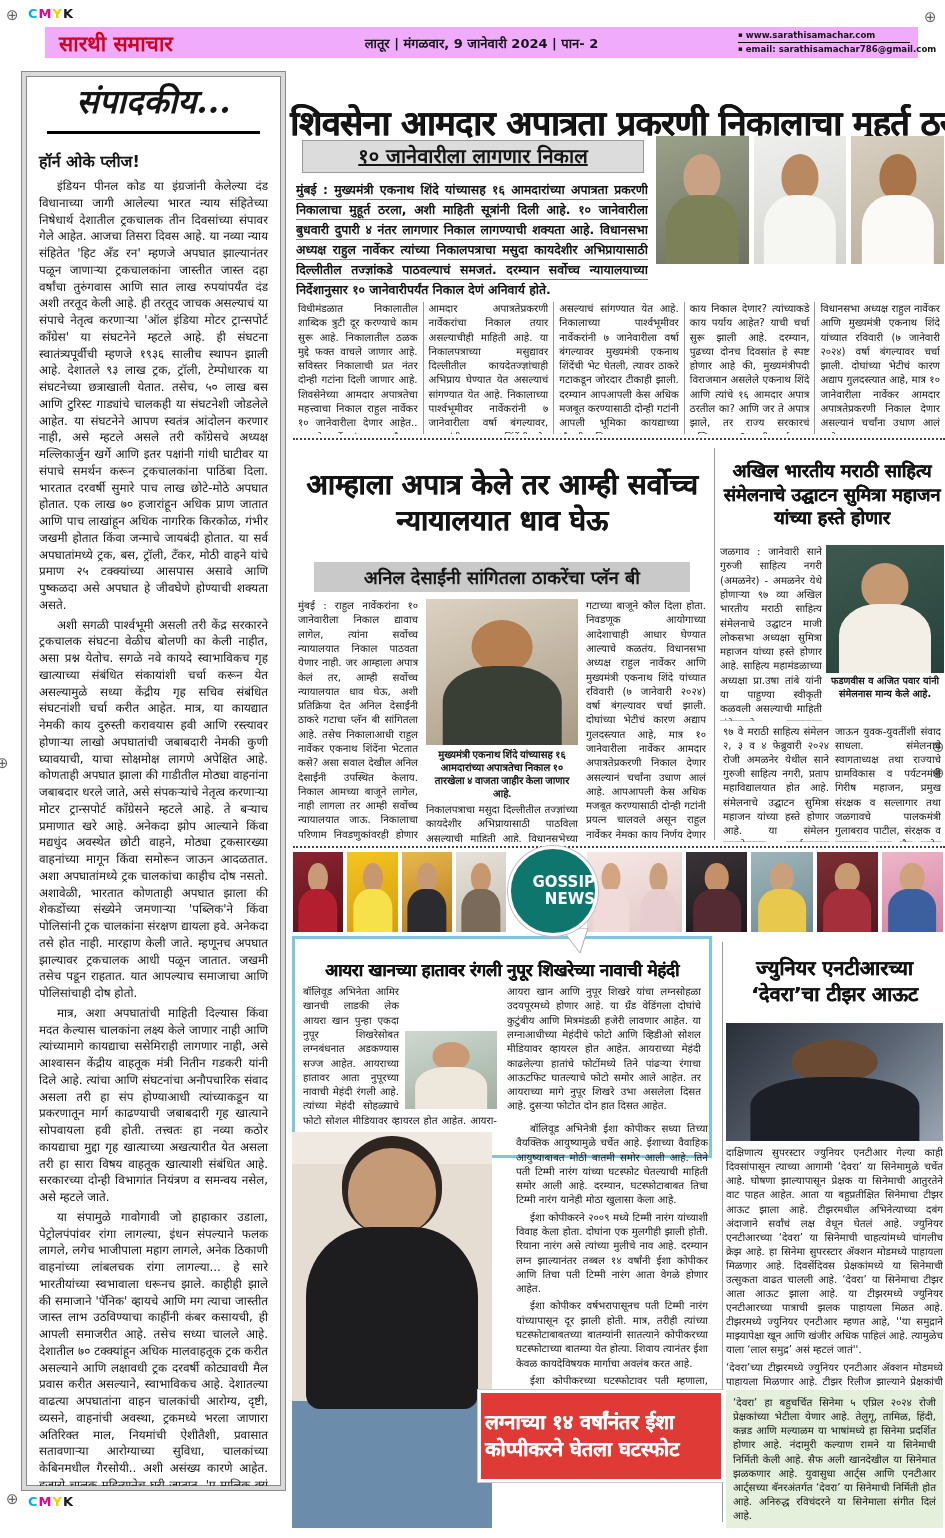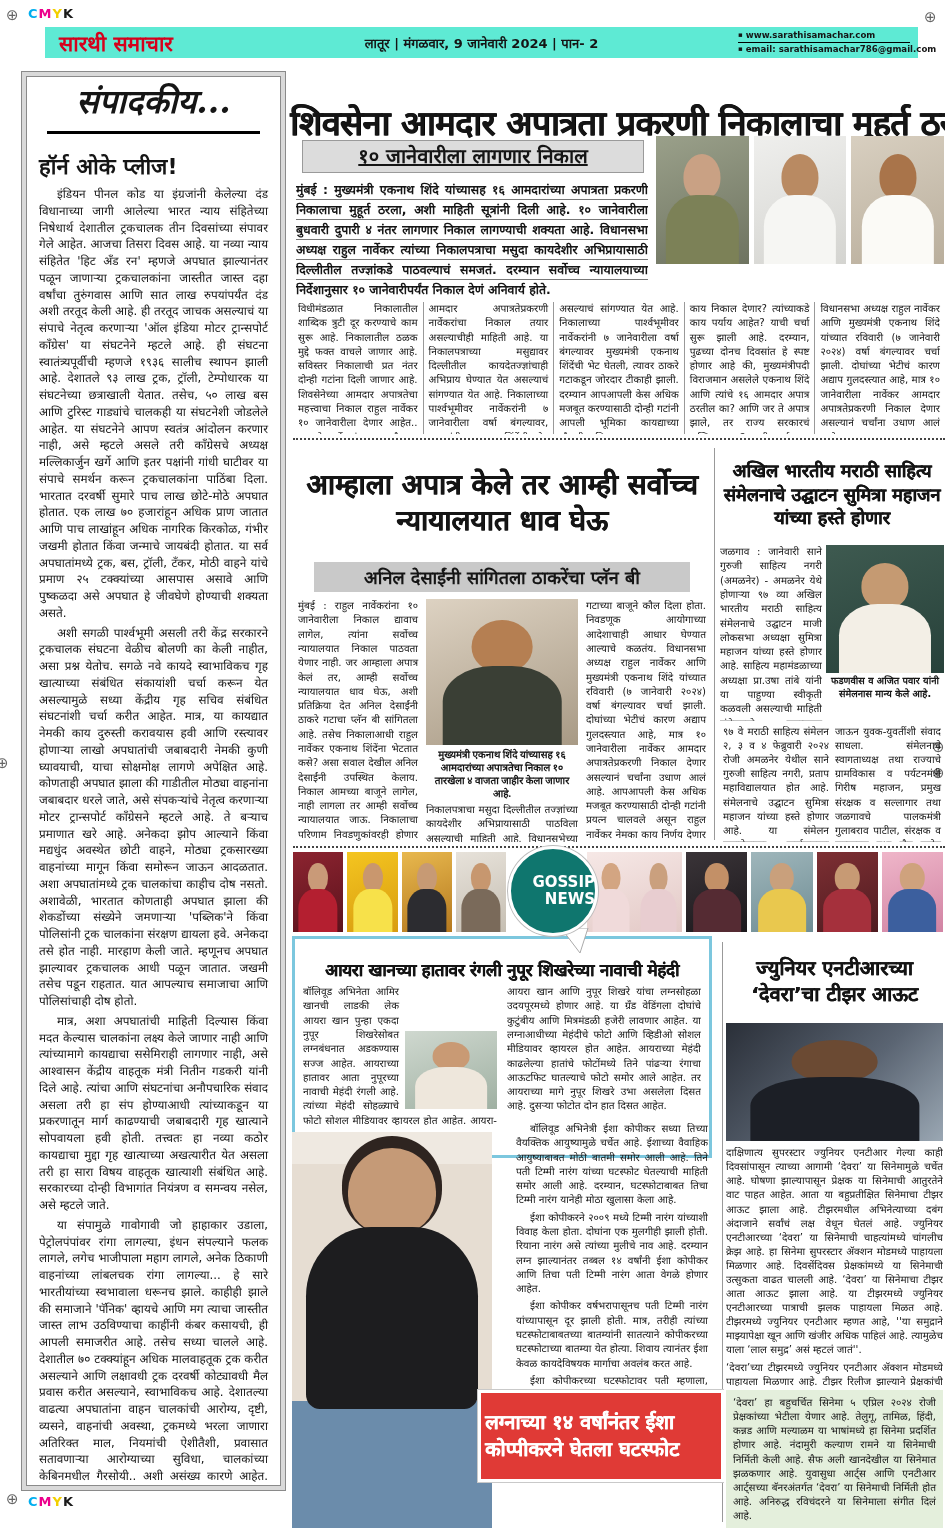--- a/index.html
+++ b/index.html
@@ -3,35 +3,35 @@
 <meta charset="utf-8">
 <style>
   html,body{margin:0;padding:0;background:#ffffff;}
   .sheet{position:relative;width:945px;height:1538px;background:#fff;overflow:hidden;
          font-family:"DejaVu Sans","Liberation Sans",sans-serif;color:#151515;}
   
   .reg{position:absolute;color:#666;font-size:15px;line-height:1;}
   .cmyk{position:absolute;font-weight:bold;font-size:13px;letter-spacing:1px;font-family:"DejaVu Sans",sans-serif;}
   .cmyk .c{color:#00aeef}.cmyk .m{color:#ec008c}.cmyk .y{color:#f2cf00}.cmyk .k{color:#1a1a1a}
   
-  .masthead{position:absolute;left:45px;top:27px;width:873px;height:31px;background:#5eead4;}
+  .masthead{position:absolute;left:45px;top:27px;width:873px;height:31px;background:#f0abfc;}
   .mast-title{position:absolute;left:14px;top:2px;font-size:21px;font-weight:bold;color:#d6001c;
               font-family:"DejaVu Serif","Liberation Serif",serif;}
   .mast-date{position:absolute;left:50%;top:7px;transform:translateX(-50%);font-weight:bold;font-size:13px;white-space:nowrap;}
   .mast-contact{position:absolute;right:8px;top:2px;width:172px;font-size:8.6px;font-weight:bold;line-height:13px;}
   .mast-contact .line1{border-bottom:1px solid #000;display:block;white-space:nowrap;}
   .mast-contact .line2{display:block;white-space:nowrap;}
   .sq{font-size:7px;vertical-align:1px;margin-right:3px;}
   
   .edit-box{position:absolute;left:22px;top:72px;width:263px;height:1418px;box-sizing:border-box;
             border:4px solid #d9d9d9;outline:1px solid #8a8a8a;box-shadow:inset 0 0 0 1px #8a8a8a;
             padding:0 13px;overflow:hidden;}
   .edit-title{font-family:"DejaVu Serif","Liberation Serif",serif;font-style:italic;font-weight:bold;
               font-size:33px;text-align:center;border-bottom:3px solid #000;padding-bottom:8px;margin:2px 8px 16px;}
-  .edit-head{font-size:22px;font-weight:bold;margin:2px 0 6px;}
+  .edit-head{font-size:16px;font-weight:bold;margin:2px 0 6px;}
   .edit-body p{font-size:11.8px;line-height:1.42;text-align:justify;margin:0 0 3px;text-indent:18px;}
   
   .lead-head{position:absolute;left:290px;top:76px;width:655px;height:54px;font-size:34px;font-weight:900;
              text-align:center;white-space:nowrap;letter-spacing:-0.5px;text-shadow:0.7px 0 #000;}
   .kicker{position:absolute;left:302px;top:140px;width:340px;height:31px;background:#dcdcdc;border:1px solid #9a9a9a;
           font-size:20px;font-weight:bold;text-align:center;line-height:31px;text-decoration:underline;}
   .lead-par{position:absolute;left:296px;top:180px;width:352px;height:119px;font-weight:bold;font-size:12.4px;
             line-height:20px;text-align:justify;overflow:hidden;
             background-image:repeating-linear-gradient(to bottom,transparent 0,transparent 19px,#777 19px,#777 20px);}
   .photos{position:absolute;left:656px;top:136px;width:288px;height:128px;display:flex;gap:5px;}

